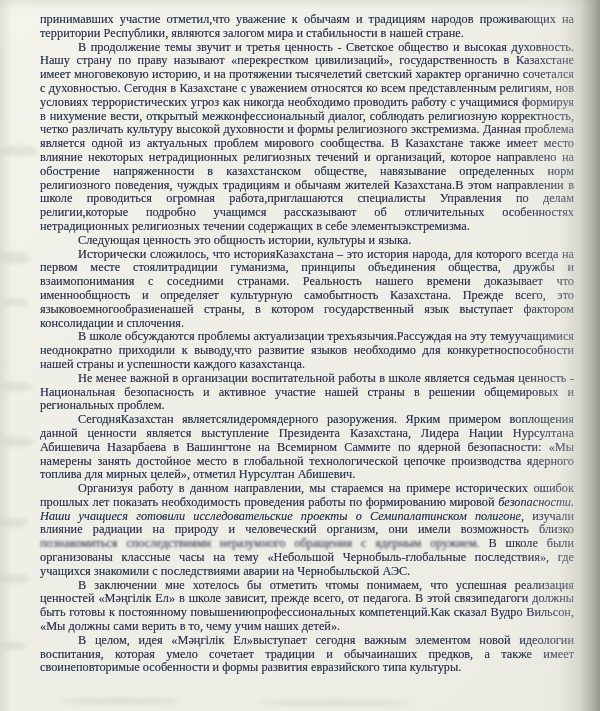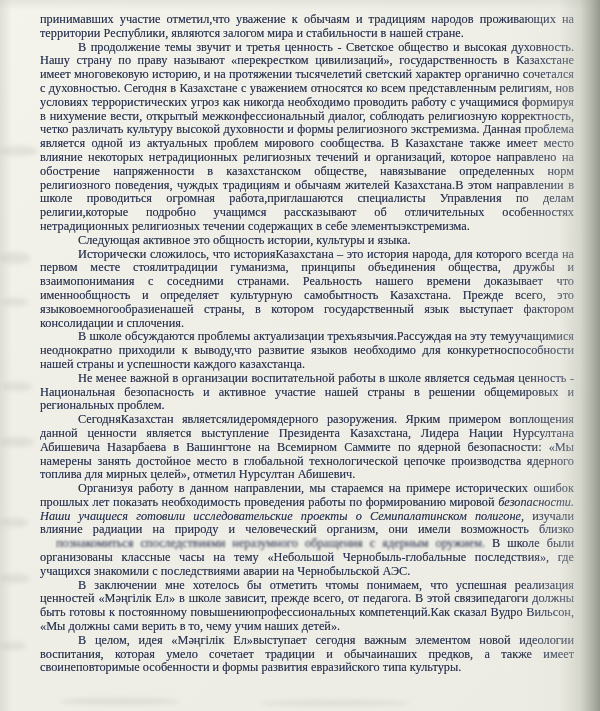--- a/index.html
+++ b/index.html
@@ -47,21 +47,21 @@
     z-index:2;
   }
   .para{
     margin:0;
     text-align:justify;
     text-indent:38px;
   }
   .para.no-indent{ text-indent:0; }
   .part-normal{ font-style:normal; }
   .part-italic{ font-style:italic; }
-  .part-blur{ filter:blur(0.8px); opacity:0.88;margin-left:16px; }
+  .part-blur{ filter:blur(0.8px); opacity:0.88; }
   
   .smudge{
     position:absolute;
     background:rgba(168,173,160,0.22);
     border-radius:50%;
     filter:blur(2px);
     pointer-events:none;
     z-index:1;
   }
 </style>
@@ -79,21 +79,21 @@
   <div class="smudge" style="left:0;top:437px;width:34px;height:10px"></div>
   <div class="smudge" style="left:0;top:518px;width:28px;height:9px"></div>
   <div class="smudge" style="left:0;top:574px;width:30px;height:9px"></div>
   <div class="smudge" style="left:0;top:642px;width:26px;height:8px"></div>
   <div class="smudge" style="left:60px;top:698px;width:120px;height:7px"></div>
   <div class="smudge" style="left:260px;top:700px;width:150px;height:6px"></div>
 
   <div class="text-block">
       <p class="para no-indent"><span class="part-normal">принимавших участие отметил,что уважение к обычаям и традициям народов проживающих на территории Республики, являются залогом мира и стабильности в нашей стране.</span></p>
       <p class="para"><span class="part-normal">В продолжение темы звучит и третья ценность - Светское общество и высокая духовность. Нашу страну по праву называют «перекрестком цивилизаций», государственность в Казахстане имеет многовековую историю, и на протяжении тысячелетий светский характер органично сочетался с духовностью. Сегодня в Казахстане с уважением относятся ко всем представленным религиям, нов условиях террористических угроз как никогда необходимо проводить работу с учащимися формируя в нихумение вести, открытый межконфессиональный диалог, соблюдать религиозную корректность, четко различать культуру высокой духовности и формы религиозного экстремизма. Данная проблема является одной из актуальных проблем мирового сообщества. В Казахстане также имеет место влияние некоторых нетрадиционных религиозных течений и организаций, которое направлено на обострение напряженности в казахстанском обществе, навязывание определенных норм религиозного поведения, чуждых традициям и обычаям жителей Казахстана.В этом направлении в школе проводиться огромная работа,приглашаются специалисты Управления по делам религии,которые подробно учащимся рассказывают об отличительных особенностях нетрадиционных религиозных течении содержащих в себе элементыэкстремизма.</span></p>
-      <p class="para"><span class="part-normal">Следующая активное это общность истории, культуры и языка.</span></p>
+      <p class="para"><span class="part-normal">Следующая ценность это общность истории, культуры и языка.</span></p>
       <p class="para"><span class="part-normal">Исторически сложилось, что историяКазахстана – это история народа, для которого всегда на первом месте стоялитрадиции гуманизма, принципы объединения общества, дружбы и взаимопонимания с соседними странами. Реальность нашего времени доказывает что именнообщность и определяет культурную самобытность Казахстана. Прежде всего, это языковоемногообразиенашей страны, в котором государственный язык выступает фактором консолидации и сплочения.</span></p>
       <p class="para"><span class="part-normal">В школе обсуждаются проблемы актуализации трехъязычия.Рассуждая на эту темуучащимися неоднократно приходили к выводу,что развитие языков необходимо для конкуретноспособности нашей страны и успешности каждого казахстанца.</span></p>
       <p class="para"><span class="part-normal">Не менее важной в организации воспитательной работы в школе является седьмая ценность - Национальная безопасность и активное участие нашей страны в решении общемировых и региональных проблем.</span></p>
       <p class="para"><span class="part-normal">СегодняКазахстан являетсялидеромядерного разоружения. Ярким примером воплощения данной ценности является выступление Президента Казахстана, Лидера Нации Нурсултана Абишевича Назарбаева в Вашингтоне на Всемирном Саммите по ядерной безопасности: «Мы намерены занять достойное место в глобальной технологической цепочке производства ядерного топлива для мирных целей», отметил Нурсултан Абишевич.</span></p>
       <p class="para"><span class="part-normal">Организуя работу в данном направлении, мы стараемся на примере исторических ошибок прошлых лет показать необходимость проведения работы по формированию мировой </span><span class="part-italic">безопасности. Наши учащиеся готовили исследовательские проекты о Семипалатинском полигоне, </span><span class="part-normal">изучали влияние радиации на природу и человеческий организм, они имели возможность близко </span><span class="part-blur">познакомиться споследствиями неразумного обращения с ядерным оружием. </span><span class="part-normal">В школе были организованы классные часы на тему «Небольшой Чернобыль-глобальные последствия», где учащихся знакомили с последствиями аварии на Чернобыльской АЭС.</span></p>
       <p class="para"><span class="part-normal">В заключении мне хотелось бы отметить чтомы понимаем, что успешная реализация ценностей «Мәңгілік Ел» в школе зависит, прежде всего, от педагога. В этой связипедагоги должны быть готовы к постоянному повышениюпрофессиональных компетенций.Как сказал Вудро Вильсон, «Мы должны сами верить в то, чему учим наших детей».</span></p>
       <p class="para"><span class="part-normal">В целом, идея «Мәңгілік Ел»выступает сегодня важным элементом новой идеологии воспитания, которая умело сочетает традиции и обычаинаших предков, а также имеет своинеповторимые особенности и формы развития евразийского типа культуры.</span></p>
     </div>
 
   <div class="right-shadow"></div>

